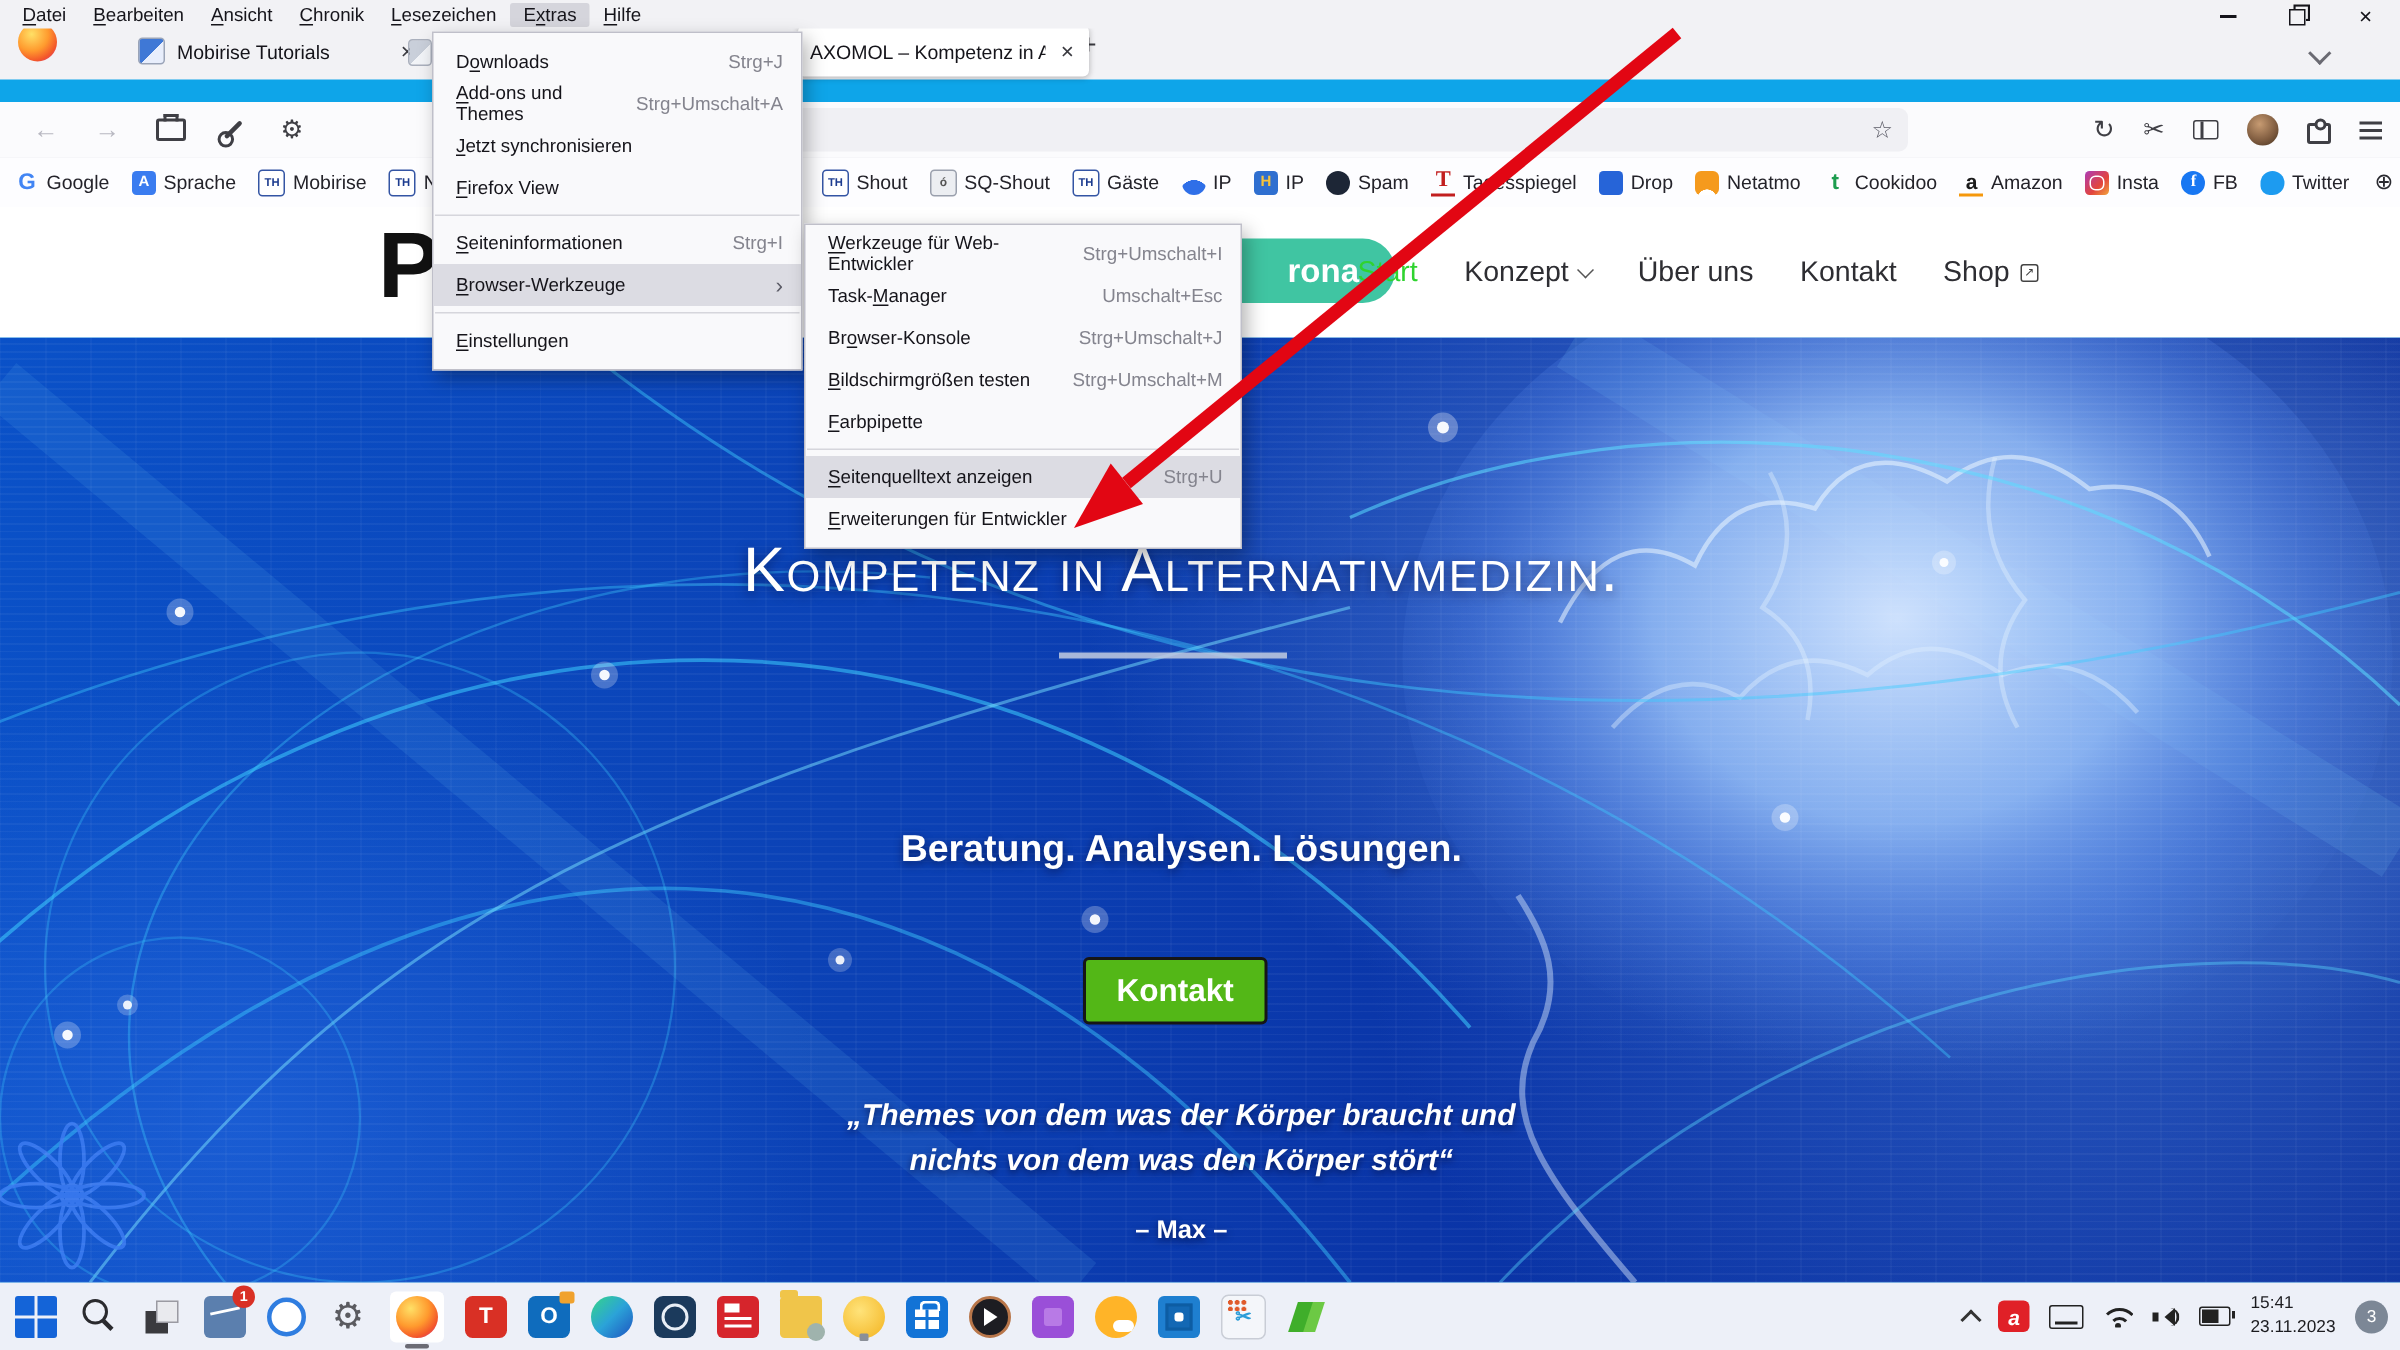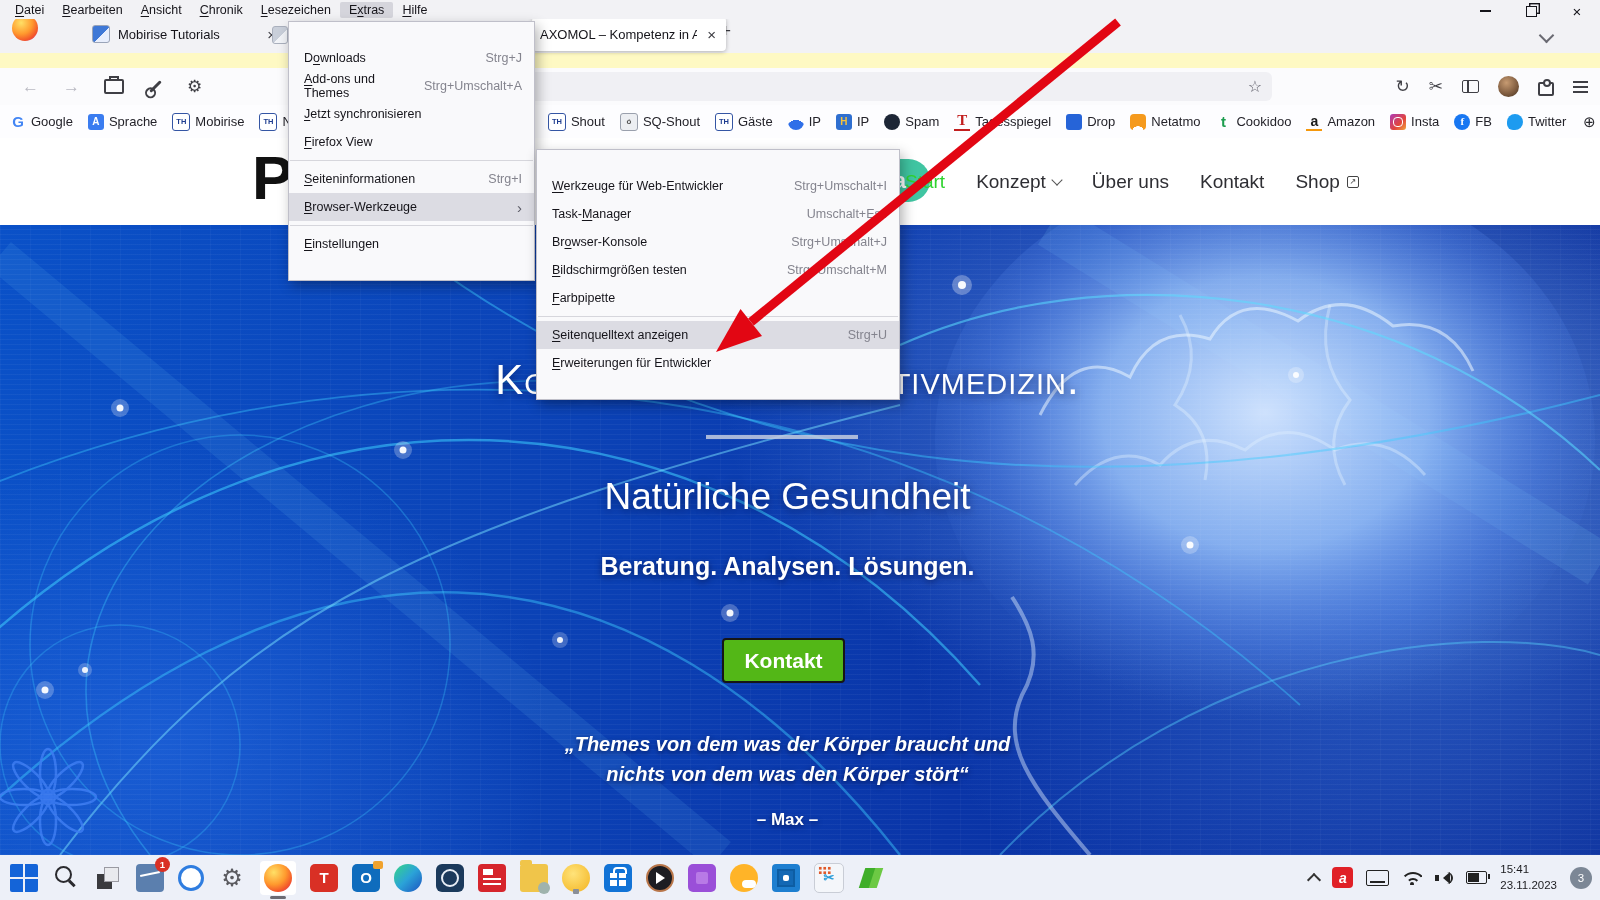--- a/index.html
+++ b/index.html
@@ -1,16 +1,16 @@
 <!DOCTYPE html>
 <html><head>
 <meta charset="utf-8">
 <style>
   html,body{margin:0;padding:0;background:#444;}
-  .screen{position:relative;width:1600px;height:900px;overflow:hidden;background:#fef9c3;
+  .screen{position:relative;width:1600px;height:900px;overflow:hidden;background:#0ea5e9;
           font-family:"Liberation Sans",sans-serif;-webkit-font-smoothing:antialiased;}
   .abs{position:absolute;}
 
   
   .menubar{position:absolute;top:0;left:0;right:0;height:19px;background:#f2f2f5;
            display:flex;align-items:center;padding-left:6px;font-size:12.5px;color:#15141a;z-index:12;}
   .mb-item{padding:1px 9px;border-radius:2px;}
   .mb-item.active{background:#d5d5dc;}
   .mb-item u, .mi u{text-decoration:underline;text-underline-offset:2px;text-decoration-thickness:1px;}
 
@@ -115,23 +115,23 @@
   .h-sub{top:251px;font-size:37px;font-weight:400;text-shadow:0 2px 8px rgba(0,10,50,.5);}
   .h-tag{top:327px;font-size:25px;font-weight:bold;text-shadow:0 2px 6px rgba(0,10,50,.55);}
   .h-btn{position:absolute;left:722px;top:413px;width:123px;height:45px;background:#53b717;border:2px solid #161616;
          border-radius:4px;color:#fff;font-weight:bold;font-size:21px;display:flex;align-items:center;justify-content:center;
          box-sizing:border-box;z-index:4;}
   .h-quote{top:504px;font-size:20px;font-weight:bold;font-style:italic;line-height:30px;text-shadow:0 2px 5px rgba(0,10,50,.6);}
   .h-max{top:585px;font-size:17px;font-weight:bold;text-shadow:0 2px 5px rgba(0,10,50,.6);}
 
   
   .menu{position:absolute;background:#f9f9fb;border:1px solid #bfbfc9;box-shadow:3px 5px 12px rgba(0,0,0,.3);
-        z-index:40;padding:22px 0;font-size:12.5px;color:#15141a;box-sizing:border-box;}
+        z-index:40;padding:5px 0;font-size:12.5px;color:#15141a;box-sizing:border-box;}
   .extras-menu{left:288px;top:21px;width:247px;}
-  .tools-menu{left:536px;top:149px;width:364px;}
+  .tools-menu{left:536px;top:149px;width:292px;}
   .mi{height:28px;display:flex;align-items:center;justify-content:space-between;padding:0 12px 0 15px;}
   .mi.hl{background:#dcdce3;}
   .mi-sc{color:#84848e;margin-left:22px;white-space:nowrap;}
   .mi-arrow{color:#5b5b66;font-size:15px;}
   .msep{height:1px;background:#d6d6dc;margin:4px 1px;}
 
   
   .arrow-overlay{position:absolute;inset:0;z-index:60;pointer-events:none;}
 
   
@@ -422,21 +422,20 @@
         <ellipse rx="8" ry="24" cy="-24" transform="rotate(135)"></ellipse>
         <ellipse rx="8" ry="24" cy="-24" transform="rotate(180)"></ellipse>
         <ellipse rx="8" ry="24" cy="-24" transform="rotate(225)"></ellipse>
         <ellipse rx="8" ry="24" cy="-24" transform="rotate(270)"></ellipse>
         <ellipse rx="8" ry="24" cy="-24" transform="rotate(315)"></ellipse>
         <circle r="7"></circle>
       </g>
     </svg>
     <div class="hero-text h-heading abs">Kompetenz in Alternativmedizin.</div>
     <div class="h-divider"></div>
-    <div class="hero-text h-sub abs">Natürliche Gesundheit</div>
     <div class="hero-text h-tag abs">Beratung. Analysen. Lösungen.</div>
     <div class="h-btn">Kontakt</div>
     <div class="hero-text h-quote abs">
       <div>„Themes von dem was der Körper braucht und</div>
       <div>nichts von dem was den Körper stört“</div>
     </div>
     <div class="hero-text h-max abs">– Max –</div>
   </div>
 
   <div class="menu extras-menu">

